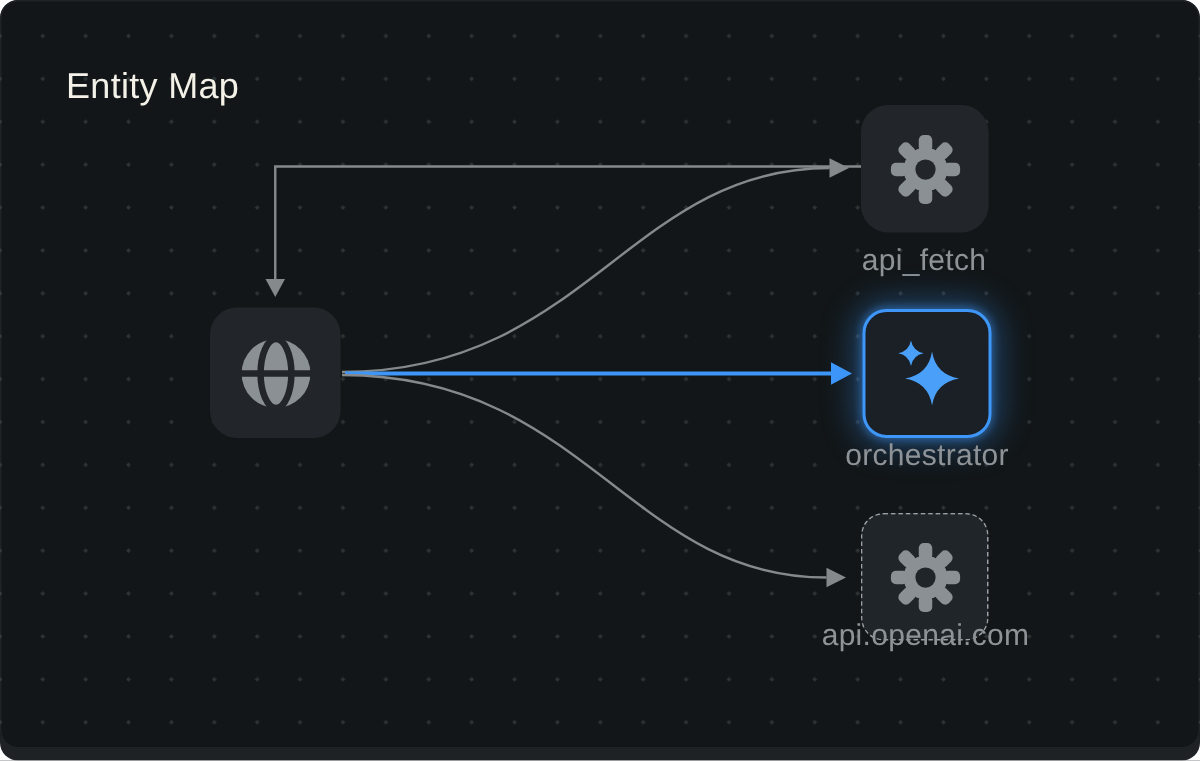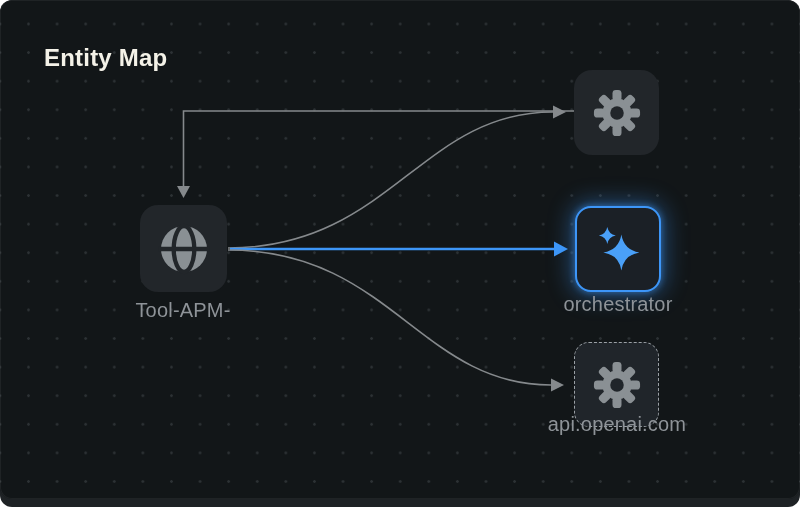--- a/index.html
+++ b/index.html
@@ -12,21 +12,21 @@
     position:absolute;left:0;right:0;top:0;bottom:8px;
     background-color:#121618;
     background-image:radial-gradient(circle,#2c3134 1.3px,transparent 1.45px);
     background-size:28.6px 28.6px;
     background-position:14.2px 9.7px;
     border-radius:12px;
     box-shadow:inset 0 0 0 1px rgba(255,255,255,0.06);
   }
   .title{
     position:absolute;left:44px;top:44px;
-    font-size:24px;font-weight:700;letter-spacing:0.2px;
+    font-size:24px;font-weight:400;letter-spacing:0.2px;
     color:#f4f2e8;
     text-align:center;
   }
   .edges{position:absolute;left:0;top:0;width:800px;height:507px;pointer-events:none;}
   .edges path, .edges polygon{pointer-events:auto;}
   .node{
     position:absolute;border-radius:18px;background:#22262a;
     display:flex;align-items:center;justify-content:center;
     box-sizing:border-box;
   }
@@ -77,41 +77,42 @@
     <div class="node node-app">
       <span class="icon-box">
         <svg width="58" height="58" viewBox="0 0 48 48" xmlns="http://www.w3.org/2000/svg">
           <circle cx="24" cy="24" r="19" fill="#8a9094"></circle>
           <ellipse cx="24" cy="24" rx="8.5" ry="19" fill="none" stroke="#22262a" stroke-width="3.6"></ellipse>
           <line x1="3" y1="24" x2="45" y2="24" stroke="#22262a" stroke-width="3.6"></line>
         </svg>
       </span>
     </div>
     <div class="node-label label-app">
-      <span>Tool-APM-</span><br>
+      <br>
     </div>
 
     <div class="node node-apifetch">
       <span class="icon-box">
         <svg width="54" height="54" viewBox="0 0 48 48" xmlns="http://www.w3.org/2000/svg">
           <g fill="#8a9094">
             <circle cx="24" cy="24" r="13"></circle>
             <rect x="20" y="3.5" width="8" height="10" rx="3"></rect>
             <rect x="20" y="3.5" width="8" height="10" rx="3" transform="rotate(45 24 24)"></rect>
             <rect x="20" y="3.5" width="8" height="10" rx="3" transform="rotate(90 24 24)"></rect>
             <rect x="20" y="3.5" width="8" height="10" rx="3" transform="rotate(135 24 24)"></rect>
             <rect x="20" y="3.5" width="8" height="10" rx="3" transform="rotate(180 24 24)"></rect>
             <rect x="20" y="3.5" width="8" height="10" rx="3" transform="rotate(225 24 24)"></rect>
             <rect x="20" y="3.5" width="8" height="10" rx="3" transform="rotate(270 24 24)"></rect>
             <rect x="20" y="3.5" width="8" height="10" rx="3" transform="rotate(315 24 24)"></rect>
           </g>
           <circle cx="24" cy="24" r="6" fill="#22262a"></circle>
         </svg>
       </span>
     </div>
+    <div class="node-label label-apifetch">api_fetch</div>
 
     <div class="node node-orch">
       <span class="icon-box">
         <svg width="54" height="54" viewBox="0 0 48 48" xmlns="http://www.w3.org/2000/svg">
           <g fill="#4aa0f8">
             <path d="M27 11 Q29.2 24.6 43 27 Q29.2 29.4 27 43 Q24.8 29.4 11 27 Q24.8 24.6 27 11 Z"></path>
             <path d="M14.5 4.5 Q15.7 10.8 22 12 Q15.7 13.2 14.5 19.5 Q13.3 13.2 7 12 Q13.3 10.8 14.5 4.5 Z"></path>
           </g>
         </svg>
       </span>

